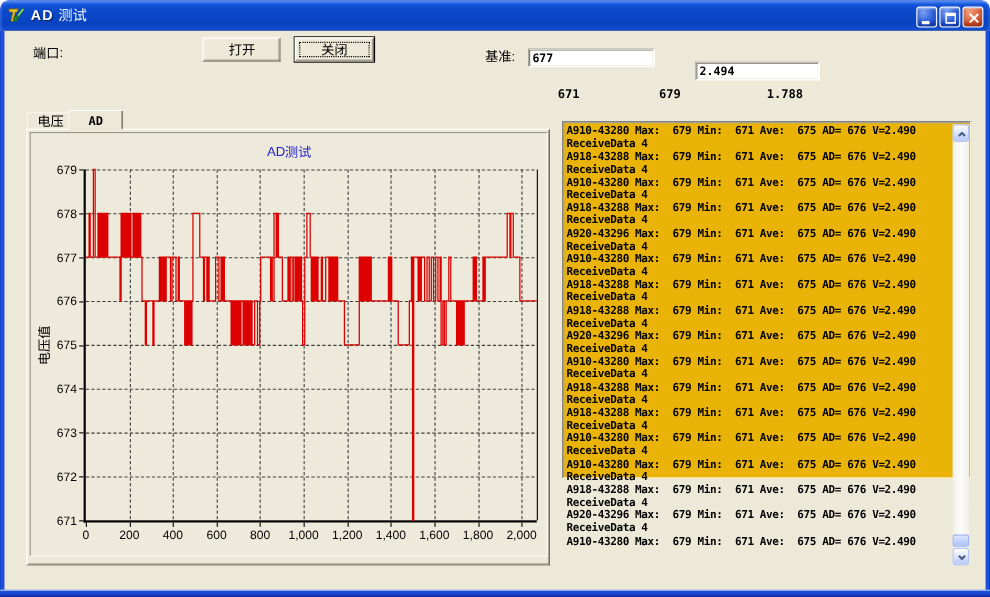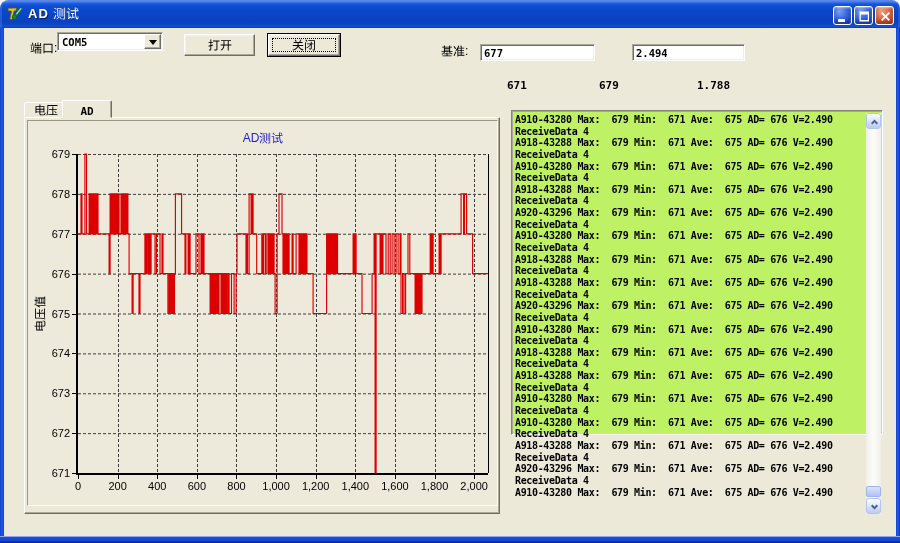--- a/index.html
+++ b/index.html
@@ -47,21 +47,21 @@
   
   .stat{position:absolute;font-size:11px;}
   
   .tab{position:absolute;background:#ECE9D8;border:1px solid;border-color:#fff #716F64 transparent #fff;box-shadow:inset -1px 0 0 #ACA899;border-radius:2px 2px 0 0;text-align:center;overflow:visible;}
   .tab .tlabel{font-size:12px;}
   .pane{position:absolute;background:#ECE9D8;border:1px solid;border-color:#fff #716F64 #716F64 #fff;box-shadow:inset -1px -1px 0 #ACA899;}
   .chartbox{position:absolute;left:26px;top:119px;width:471px;height:386px;border:1px solid;border-color:#9a9786 #fdfcf7 #fdfcf7 #9a9786;background:#EDEADB;}
   .chart-title{position:absolute;width:200px;text-align:center;font-size:12px;}
   .ylabel-rot{position:absolute;font-size:12px;transform:rotate(-90deg);transform-origin:center;white-space:nowrap;}
   
-  .listbox{position:absolute;width:372px;height:325px;background:#bef264;border:1px solid;border-color:#848284 #fff #fff #848284;box-shadow:inset 1px 1px 0 #A9A696;}
+  .listbox{position:absolute;width:372px;height:325px;background:#eab308;border:1px solid;border-color:#848284 #fff #fff #848284;box-shadow:inset 1px 1px 0 #A9A696;}
   .loglines{position:absolute;left:3px;top:3px;width:350px;font-size:10px;line-height:11.65px;letter-spacing:-0.35px;white-space:pre;color:#000;}
   .logline{height:11.65px;overflow:visible;}
   
   .vscroll{position:absolute;right:1px;top:2px;width:15px;height:401px;background:linear-gradient(90deg,#f0efe9 0%,#fcfcfa 50%,#f0efe9 100%);}
   .sb-btn{position:absolute;left:0;width:15px;height:16px;border-radius:3px;border:1px solid #B3C4F0;
     background:linear-gradient(180deg,#FDFEFF 0%,#E2EAFD 40%,#C8D5F9 75%,#BACBF7 100%);box-shadow:inset 0 1px 0 #fff;}
   .sb-up{top:0;}
   .sb-down{bottom:0;}
   .sb-thumb{position:absolute;left:0;width:15px;height:11px;bottom:17px;border-radius:2px;border:1px solid #9DB4EE;
     background:linear-gradient(180deg,#DCE5FD 0%,#C6D4FA 50%,#B0C3F6 100%);}
@@ -109,26 +109,20 @@
   <div class="frame-left"></div>
   <div class="frame-right"></div>
   <div class="frame-bottom"></div>
   <div class="client">
 
     <span class="uilabel" style="left:26px;top:13px;"><svg viewBox="0 0 1000 1000" class="cjk">
           <path d="M50 228V298H387V228ZM82 356C104 469 122 616 126 715L186 704C182 605 163 460 140 346ZM150 70C175 116 204 179 216 219L283 196C270 156 241 96 214 50ZM407 560V959H475V625H563V950H623V625H715V948H775V625H868V890C868 899 865 902 856 902C848 903 823 903 795 902C803 919 813 944 816 962C861 962 888 961 909 950C930 940 934 923 934 891V560H676L704 469H957V401H376V469H620C615 499 608 532 602 560ZM419 90V328H922V90H850V262H699V42H627V262H489V90ZM290 337C278 458 254 634 230 743C160 760 94 775 44 785L61 860C155 836 276 805 394 775L385 705L289 729C313 622 338 468 355 349Z" fill="currentColor"></path>
         </svg><svg viewBox="0 0 1000 1000" class="cjk">
           <path d="M127 145V935H205V850H796V931H876V145ZM205 773V220H796V773Z" fill="currentColor"></path>
         </svg>:</span>
-    <div class="combo sunken">
-      <span class="val mono">COM5</span>
-      <span class="combo-btn">
-          <span class="arrow-down"></span>
-        </span>
-    </div>
 
     <div class="xpbtn raised" style="left:180px;top:6px;width:71px;height:22px;">
       <span class="btn-label"><svg viewBox="0 0 1000 1000" class="cjk">
             <path d="M199 40V242H48V314H199V527C139 543 84 558 39 569L62 644L199 604V860C199 874 193 879 179 879C166 880 122 880 75 879C85 899 96 930 99 950C169 950 210 948 237 936C263 924 273 903 273 861V582L423 537L413 466L273 506V314H412V242H273V40ZM418 124V199H703V849C703 868 696 874 676 874C654 876 582 876 508 873C520 895 534 932 539 954C634 954 697 953 734 940C770 927 783 901 783 850V199H961V124Z" fill="currentColor"></path>
           </svg><svg viewBox="0 0 1000 1000" class="cjk">
             <path d="M649 177V462H369V419V177ZM52 462V534H288C274 671 223 805 54 908C74 921 101 946 114 964C299 847 351 691 365 534H649V961H726V534H949V462H726V177H918V105H89V177H293V419L292 462Z" fill="currentColor"></path>
           </svg></span>
     </div>
     <div class="xpbtn focus-outer" style="left:263px;top:5px;width:74px;height:24px;">
       <div class="btn-inner raised">
@@ -140,21 +134,21 @@
             </svg></span>
       </div>
     </div>
 
     <span class="uilabel" style="left:437px;top:16px;"><svg viewBox="0 0 1000 1000" class="cjk">
           <path d="M684 41V137H320V40H245V137H92V200H245V521H46V585H264C206 656 118 719 36 752C52 766 74 792 85 810C182 764 284 679 346 585H662C723 674 821 757 917 798C929 780 951 753 967 739C883 709 798 651 741 585H955V521H760V200H911V137H760V41ZM320 200H684V267H320ZM460 617V701H255V763H460V869H124V933H882V869H536V763H746V701H536V617ZM320 323H684V393H320ZM320 450H684V521H320Z" fill="currentColor"></path>
         </svg><svg viewBox="0 0 1000 1000" class="cjk">
           <path d="M48 115C98 185 157 282 183 342L253 305C226 246 165 153 113 84ZM48 878 124 913C171 818 226 689 268 577L202 541C156 660 93 796 48 878ZM435 485H646V618H435ZM435 419V284H646V419ZM607 75C635 119 667 179 681 219H452C476 170 497 118 515 66L445 49C395 203 310 352 211 447C227 459 255 486 266 500C301 464 334 422 365 374V960H435V889H954V821H719V684H912V618H719V485H913V419H719V284H934V219H686L750 187C734 149 702 91 670 47ZM435 684H646V821H435Z" fill="currentColor"></path>
         </svg>:</span>
     <input class="xpinput sunken" style="left: 476px; top: 16px; width: 115px; height: 17px;" value="677">
-    <input class="xpinput sunken" style="left: 628px; top: 16px; width: 113px; height: 17px;" value="2.494">
+    <input class="xpinput sunken" style="left: 628px; top: 28px; width: 113px; height: 17px;" value="2.494">
 
     <span class="stat mono" style="left:503px;top:51px;">671</span>
     <span class="stat mono" style="left:595px;top:51px;">679</span>
     <span class="stat mono" style="left:693px;top:51px;">1.788</span>
 
     <div class="tab" style="left:20px;top:74px;width:44px;height:15px;z-index:1;">
       <span class="tlabel" style="display:block;line-height:12px;margin-top:1px;"><svg viewBox="0 0 1000 1000" class="cjk">
             <path d="M452 472V616H204V472ZM531 472H788V616H531ZM452 402H204V259H452ZM531 402V259H788V402ZM126 185V751H204V689H452V795C452 912 485 943 597 943C622 943 791 943 818 943C925 943 949 890 962 738C939 732 907 718 887 704C880 834 870 867 814 867C778 867 632 867 602 867C542 867 531 855 531 797V689H865V185H531V42H452V185Z" fill="currentColor"></path>
           </svg><svg viewBox="0 0 1000 1000" class="cjk">
             <path d="M684 609C738 656 798 723 825 767L883 724C854 681 794 619 739 573ZM115 88V411C115 563 109 771 32 919C49 926 81 948 94 960C175 805 187 571 187 411V160H956V88ZM531 215V430H258V501H531V846H192V917H952V846H607V501H904V430H607V215Z" fill="currentColor"></path>

